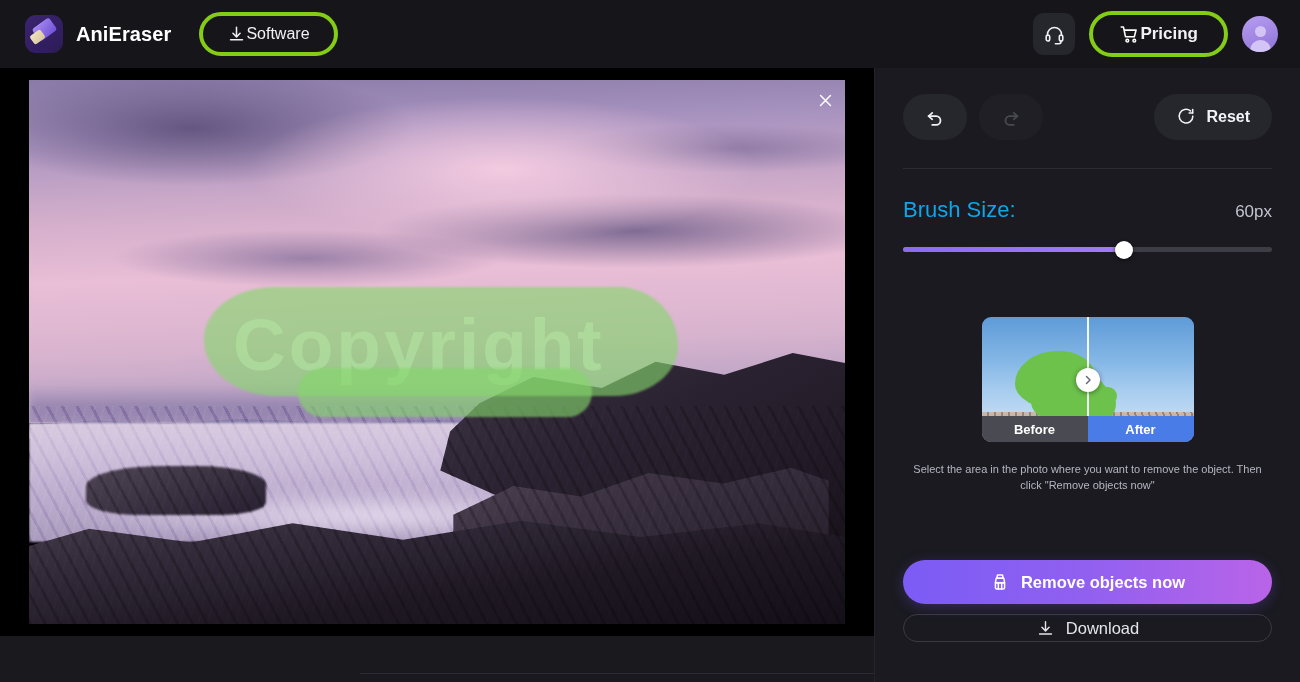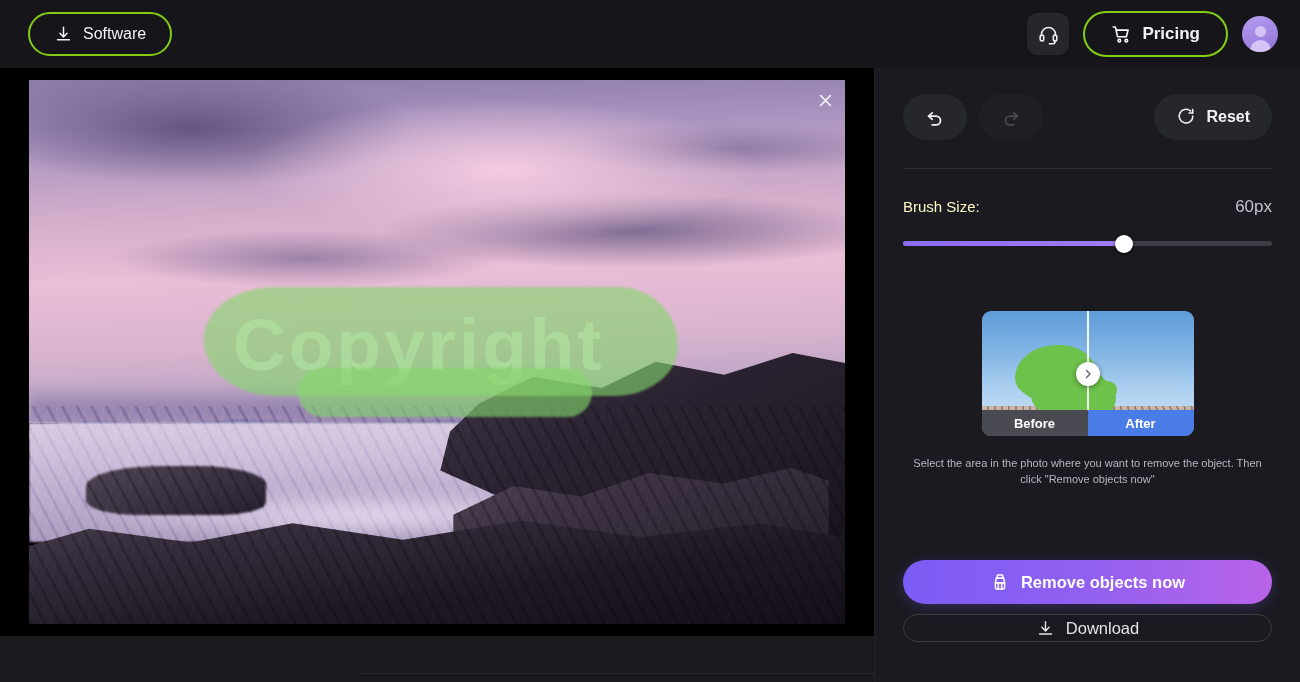--- a/index.html
+++ b/index.html
@@ -30,23 +30,23 @@
     transform:rotate(-36deg); border-radius:3px;
   }
   .logo-tile .er-tip {
     position:absolute; left:6px; top:17px; width:13px; height:10px;
     background:linear-gradient(160deg,#f2e4c4,#d9c79a);
     transform:rotate(-36deg); border-radius:2px;
   }
   .brand-name { font-size:20px; font-weight:bold; color:#ffffff; letter-spacing:.1px; }
 
   .pill {
-    display:flex; align-items:center; justify-content:center; gap:10px;
+    display:flex; align-items:center; justify-content:center; 
     height:44px; border-radius:22px;
-    border:2px solid #84cc16; background:transparent;
+    border:4px solid #84cc16; background:transparent;
     color:#f0f0f5; font-size:16px; cursor:pointer;
   }
   .btn-software { margin-left:28px; padding:0 24px; }
   .header-right {
     position:absolute; right:22px; top:0; height:68px;
     display:flex; align-items:center; gap:14px;
   }
   .icon-square {
     width:42px; height:42px; border-radius:11px; background:#26262d;
     display:flex; align-items:center; justify-content:center; cursor:pointer;
@@ -171,21 +171,21 @@
   }
   .round-btn.dim { opacity:.42; cursor:default; }
   .btn-reset {
     margin-left:auto; height:46px; border-radius:23px; background:#26262d;
     display:flex; align-items:center; gap:10px; padding:0 22px; cursor:pointer;justify-content:space-between;
   }
   .btn-reset span { font-size:16px; font-weight:bold; color:#f2f2f7; }
   .divider { height:1px; background:#2c2c34; margin:28px 0 0 0; }
 
   .brush-row { display:flex; align-items:baseline; margin-top:28px; }
-  .brush-label { font-size:15px; color:#fef9c3;text-align:center; }
+  .brush-label { font-size:22px; color:#0ea5e9;text-align:center; }
   .brush-val { margin-left:auto; font-size:17px; color:#c3c3cf; }
   .slider { position:relative; margin-top:18px; height:18px; cursor:pointer; }
   .slider-track {
     position:absolute; left:0; top:6px; width:100%; height:5px;
     border-radius:3px; background:#3d3d46;
   }
   .slider-fill {
     position:absolute; left:0; top:6px; height:5px; border-radius:3px;
     background:linear-gradient(90deg,#8b6cf0,#a07df5);
   }
@@ -267,20 +267,27 @@
     position:absolute; left:360px; top:673px; width:514px; height:1px; background:#2b2b33;
   }
   svg { display:block; }
 </style>
 </head>
 <body>
 
 <div id="app">
 
   <div class="header">
+    <div class="brand">
+      <div class="logo-tile">
+        <div class="er-body"></div>
+          <div class="er-tip"></div>
+      </div>
+      <div class="brand-name">AniEraser</div>
+    </div>
 
     <div class="pill btn-software">
       <span>
         <svg width="19" height="19" viewBox="0 0 24 24" fill="none" stroke="#f0f0f5" stroke-width="1.9" stroke-linecap="round" stroke-linejoin="round">
           <path d="M12 3v11"></path>
             <path d="M7.5 10.5 12 15l4.5-4.5"></path>
             <path d="M4.5 18.5h15"></path>
         </svg>
       </span>
       <span>Software</span>

